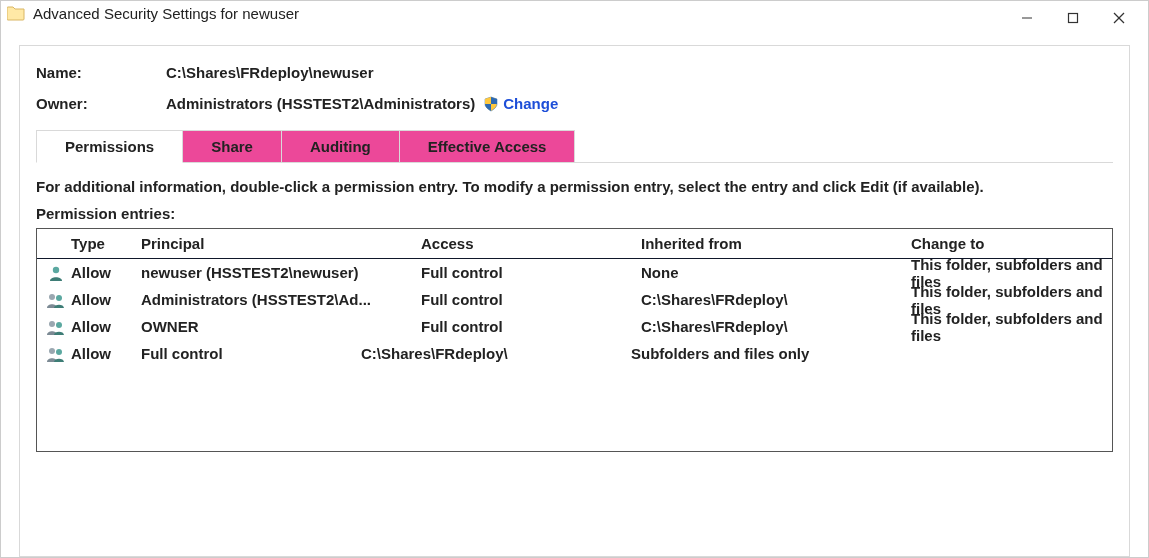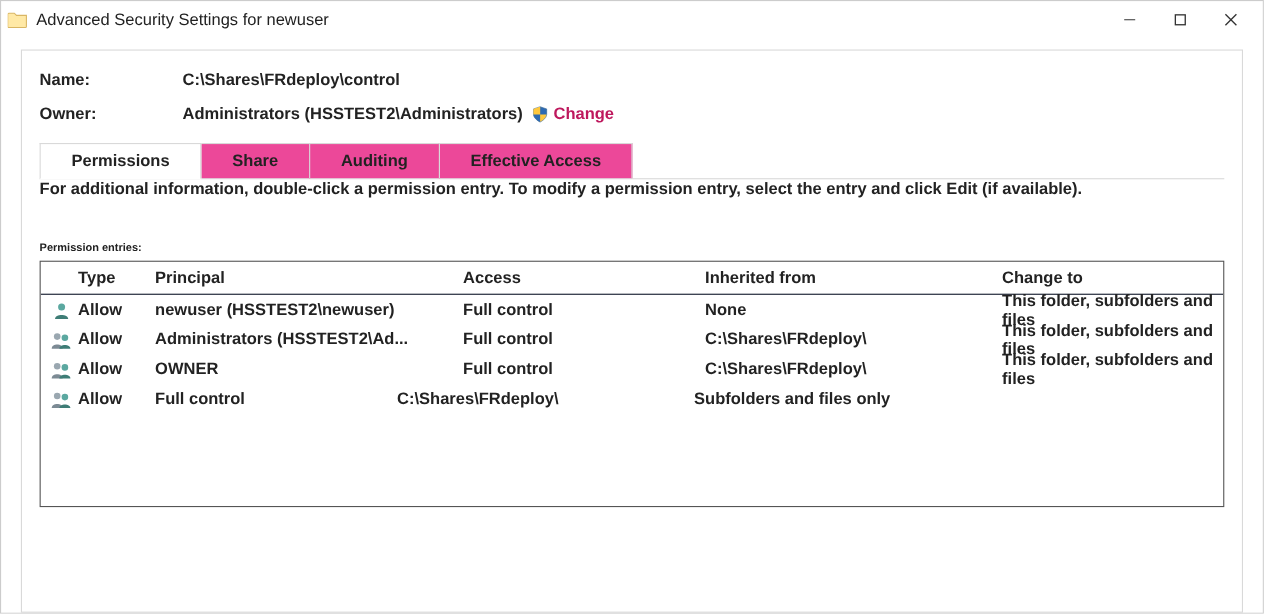--- a/index.html
+++ b/index.html
@@ -14,21 +14,20 @@
     }
     .window {
       border: 1px solid #ccc;
       width: 100%;
       height: 100%;
       display: flex;
       flex-direction: column;
     }
     .titlebar {
       display: flex;
-      align-items: center;
       padding: 4px 6px;
       height: 34px;
     }
     .titlebar .folder-icon {
       margin-right: 8px;
       display: inline-flex;
     }
     .titlebar .title {
       font-size: 15px;
       flex: 1;
@@ -58,44 +57,44 @@
     }
     .field-row {
       display: flex;
       align-items: center;
       margin-bottom: 14px;
       font-size: 15px;
     }
     .field-label { width: 130px; }
     .owner-row { margin-bottom: 18px; }
     .shield-icon { display:inline-flex; vertical-align:middle; margin: 0 4px 0 8px; }
-    .change-link { color: #be185d; cursor: pointer; text-align: right; }
+    .change-link { color: #1d4ed8; cursor: pointer; text-align: right; }
     .tabs {
       display: flex;
       border-bottom: 1px solid #d9d9d9;
-      margin-bottom: 0;
+      margin-bottom: 15px;
     }
     .tab {
       padding: 7px 28px;
       font-size: 15px;
       background: #ec4899;
       border: 1px solid #d9d9d9;
       border-bottom: none;
       margin-right: -1px;
       cursor: pointer;
       position: relative;
     }
     .tab.active {
       background: #fff;
       border-bottom: 1px solid #fff;
       margin-bottom: -1px;
       z-index: 2;
     }
     .info-line { font-size: 15px; margin-bottom: 10px; }
-    .entries-label { font-size: 10px; margin-bottom: 6px; margin-top: 30px; }
+    .entries-label { font-size: 15px; margin-bottom: 6px; }
     .grid {
       border: 1px solid #555;
       height: 224px;
       overflow: hidden;
     }
     .grid-header, .grid-row {
       display: flex;
       align-items: center;
       font-size: 15px;
     }
@@ -138,21 +137,21 @@
             <line x1="12" y1="2" x2="2" y2="12" stroke="#333" stroke-width="1.2"></line>
           </svg>
         </div>
     </div>
   </div>
 
   <div class="content-frame">
 
     <div class="field-row">
       <span class="field-label">Name:</span>
-      <span>C:\Shares\FRdeploy\control</span>
+      <span>C:\Shares\FRdeploy\newuser</span>
     </div>
 
     <div class="field-row owner-row">
       <span class="field-label">Owner:</span>
       <span>Administrators (HSSTEST2\Administrators)</span>
       <span class="shield-icon">
         <svg width="16" height="16" viewBox="0 0 16 16">
           <path d="M8 1 L14 3 V8 C14 12 8 15 8 15 C8 15 2 12 2 8 V3 Z" fill="#FFC83D" stroke="#2D6AB3" stroke-width="0.5"></path>
           <path d="M8 1 L14 3 V8 L8 8 Z" fill="#2D6AB3"></path>
           <path d="M8 8 L2 8 V3 L8 1 Z" fill="#FFC83D"></path>

